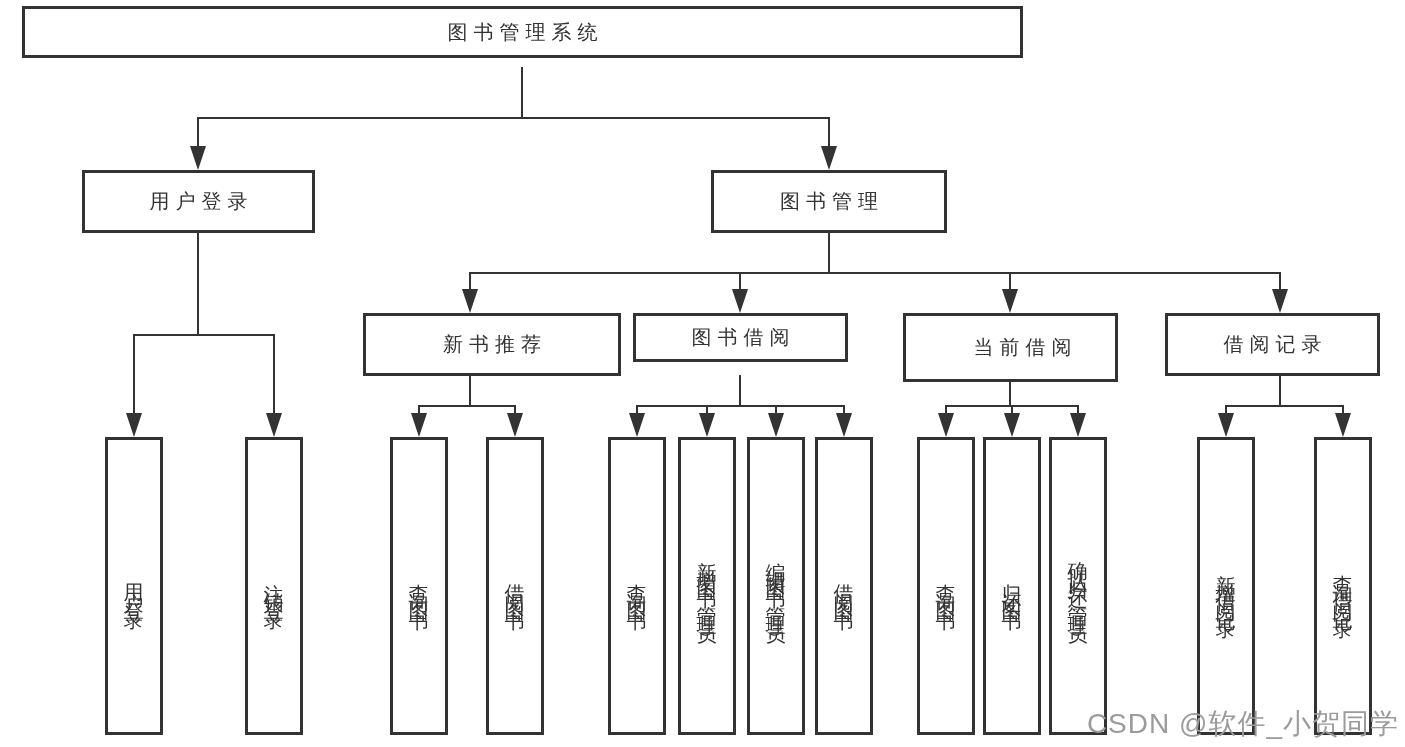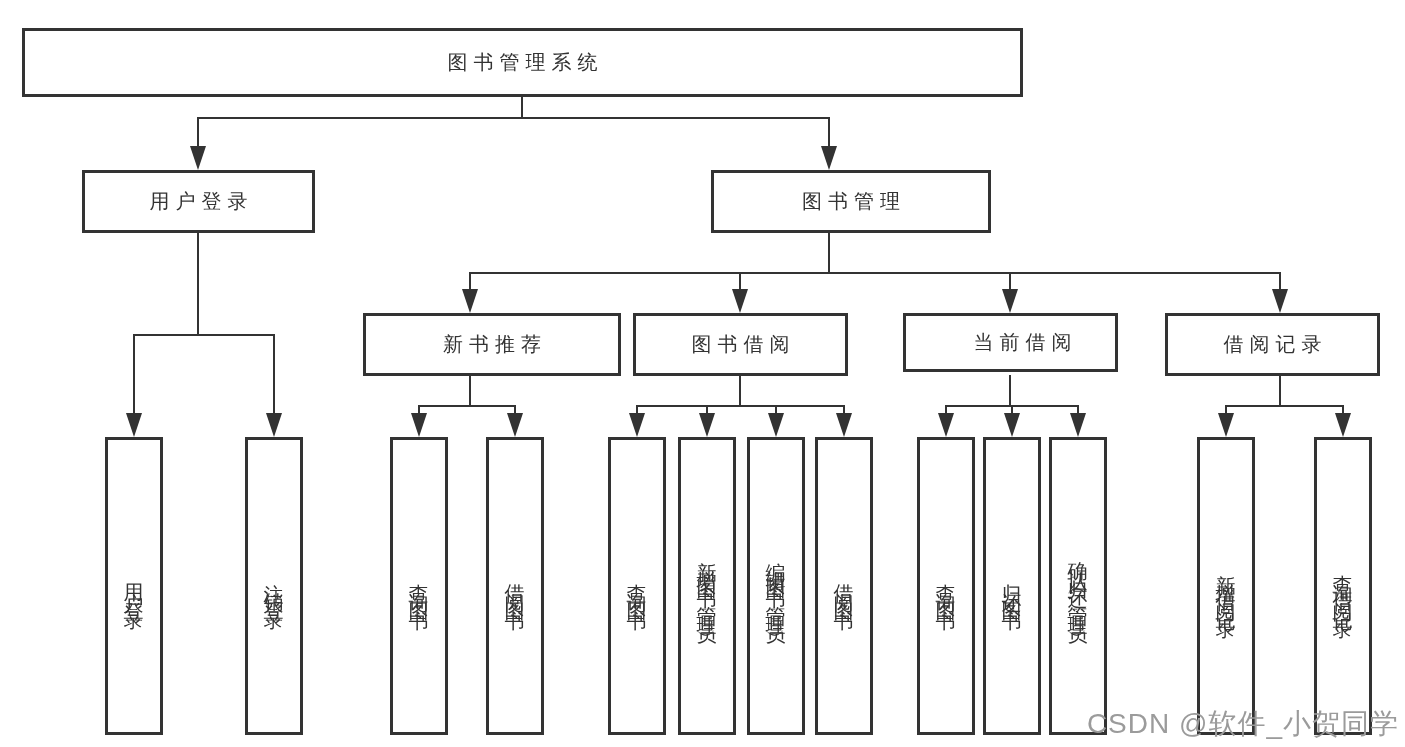--- a/index.html
+++ b/index.html
@@ -71,38 +71,38 @@
       M1002 289 L1018 289 L1010 313 Z M1272 289 L1288 289 L1280 313 Z
       M126 413 L142 413 L134 437 Z M266 413 L282 413 L274 437 Z
       M411 413 L427 413 L419 437 Z M507 413 L523 413 L515 437 Z
       M629 413 L645 413 L637 437 Z M699 413 L715 413 L707 437 Z
       M768 413 L784 413 L776 437 Z M836 413 L852 413 L844 437 Z
       M938 413 L954 413 L946 437 Z M1004 413 L1020 413 L1012 437 Z
       M1070 413 L1086 413 L1078 437 Z
       M1218 413 L1234 413 L1226 437 Z M1335 413 L1351 413 L1343 437 Z"></path>
   </svg>
 
-  <div class="box" style="left:22px;top:28px;width:1001px;height:69px;">
+  <div class="box" style="left:22px;top:6px;width:1001px;height:52px;">
     <span>图书管理系统</span>
   </div>
 
   <div class="box" style="left:82px;top:170px;width:233px;height:63px;">
     <span>用户登录</span>
   </div>
-  <div class="box" style="left:711px;top:170px;width:280px;height:63px;">
+  <div class="box" style="left:711px;top:170px;width:236px;height:63px;">
     <span>图书管理</span>
   </div>
 
   <div class="box" style="left:363px;top:313px;width:258px;height:63px;">
     <span>新书推荐</span>
   </div>
-  <div class="box" style="left:633px;top:313px;width:215px;height:63px;">
+  <div class="box" style="left:633px;top:313px;width:215px;height:49px;">
     <span>图书借阅</span>
   </div>
-  <div class="box" style="left:903px;top:313px;width:215px;height:59px;padding-left:24px;">
+  <div class="box" style="left:903px;top:313px;width:215px;height:69px;padding-left:24px;">
     <span>当前借阅</span>
   </div>
   <div class="box" style="left:1165px;top:313px;width:215px;height:63px;">
     <span>借阅记录</span>
   </div>
 
   <div class="vbox" style="left:105px;">
     <span class="vtext">用户登录</span>
   </div>
   <div class="vbox" style="left:245px;">

